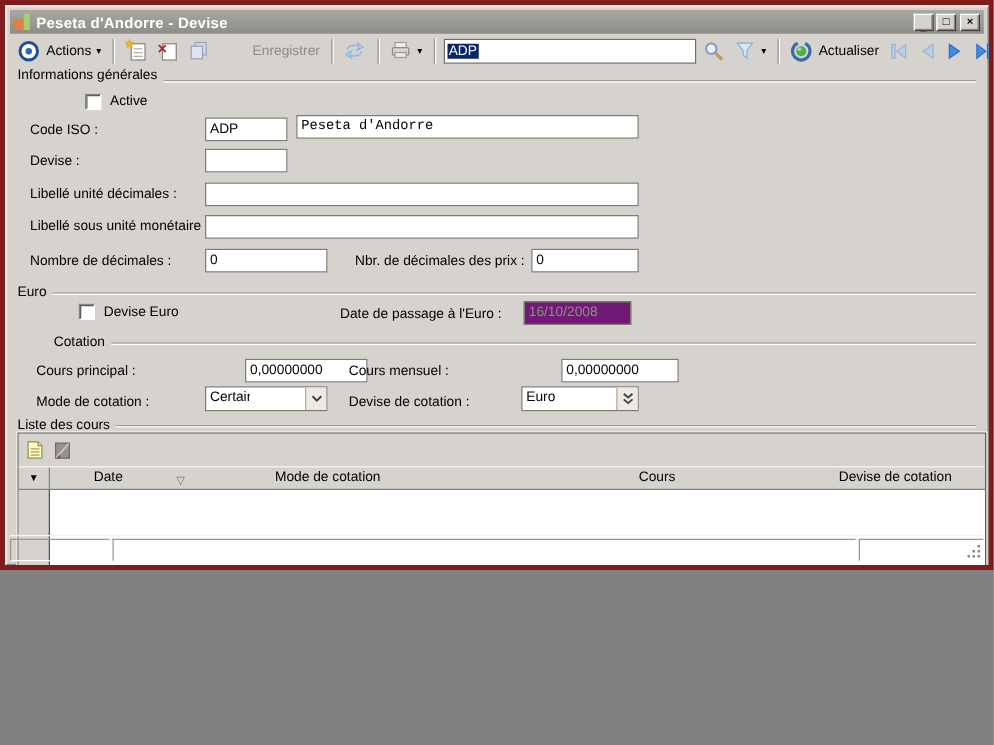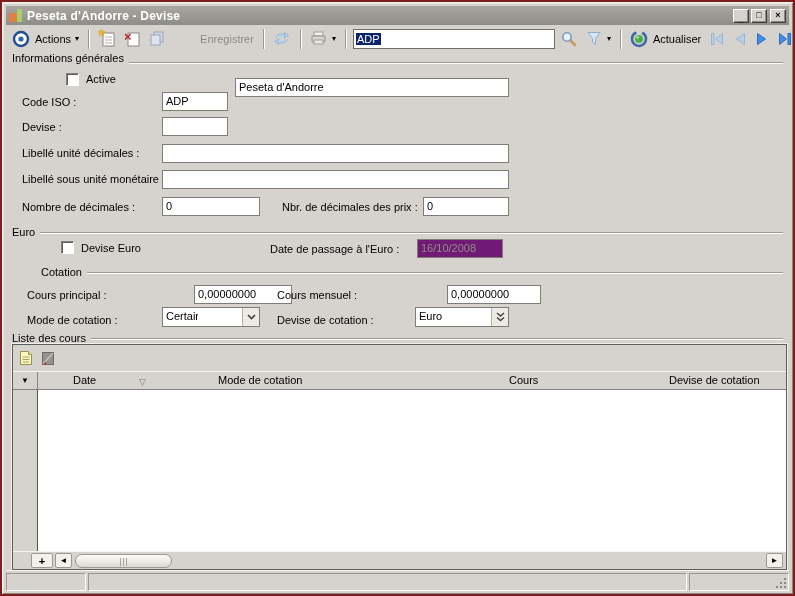--- a/index.html
+++ b/index.html
@@ -1,21 +1,21 @@
 <!DOCTYPE html>
 <html><head>
 <meta charset="utf-8">
 <style>
   * { margin:0; padding:0; box-sizing:border-box; }
   html,body { background:#808080; }
   body { font-family:"Liberation Sans", sans-serif; font-size:11px; color:#000; }
 
   .window{
-    position:relative; width:795px; height:596px; background:#d6d3ce;
-    border:2px solid #7f1d1d;
+    position:relative; width:795px; height:456px; background:#d6d3ce;
+    border:4px solid #7f1d1d;
     box-shadow: inset 1px 1px 0 #f4f3ef, inset -1px -1px 0 #8a8880, inset 2px 2px 0 #e6e4df;
     overflow:hidden;
   }
 
   
   .titlebar{
     position:absolute; left:4px; top:4px; right:4px; height:19px;
     background:linear-gradient(#a9a7a1,#8e8c86);
     display:flex; align-items:center; padding:0 3px; gap:5px;
   }
@@ -291,21 +291,21 @@
   <div class="group" style="top:50px;align-items:flex-end;">
     <span>Informations générales</span>
     <span class="gline"></span>
   </div>
 
   <span class="cb" style="left:64px;top:71px;"></span>
   <span class="lbl" style="left:84px;top:71px;">Active</span>
 
   <span class="lbl" style="left:20px;top:94px;">Code ISO :</span>
   <div class="tb" style="left:160px;top:90px;width:66px;">ADP</div>
-  <div class="tb" style="left:233px;top:76px;width:274px;">Peseta d'Andorre</div>
+  <div class="tb" style="left:233px;top:88px;width:274px;font-family:Liberation Mono, monospace;">Peseta d'Andorre</div>
 
   <span class="lbl" style="left:20px;top:119px;">Devise :</span>
   <div class="tb" style="left:160px;top:115px;width:66px;"></div>
 
   <span class="lbl" style="left:20px;top:145px;">Libellé unité décimales :</span>
   <div class="tb" style="left:160px;top:142px;width:347px;"></div>
 
   <span class="lbl" style="left:20px;top:171px;">Libellé sous unité monétaire :</span>
   <div class="tb" style="left:160px;top:168px;width:347px;"></div>
 

